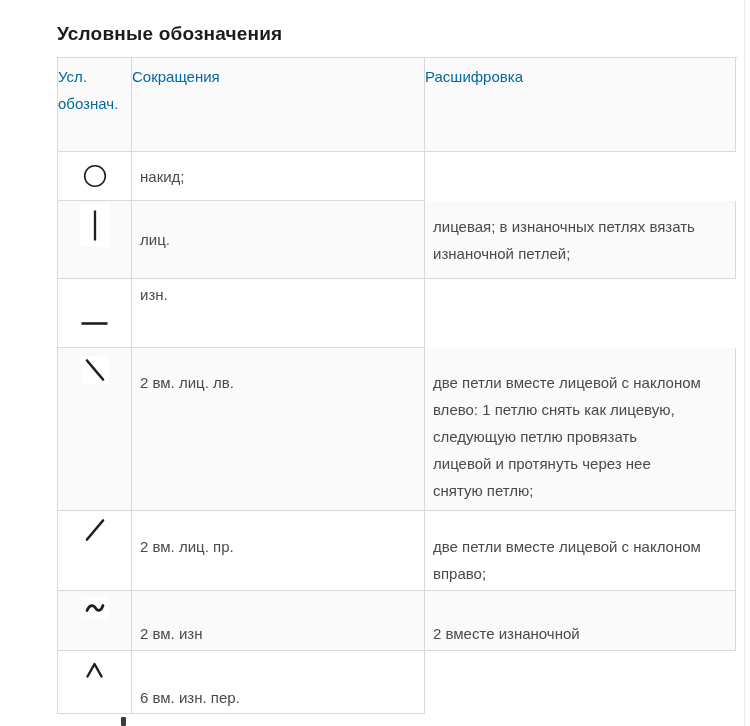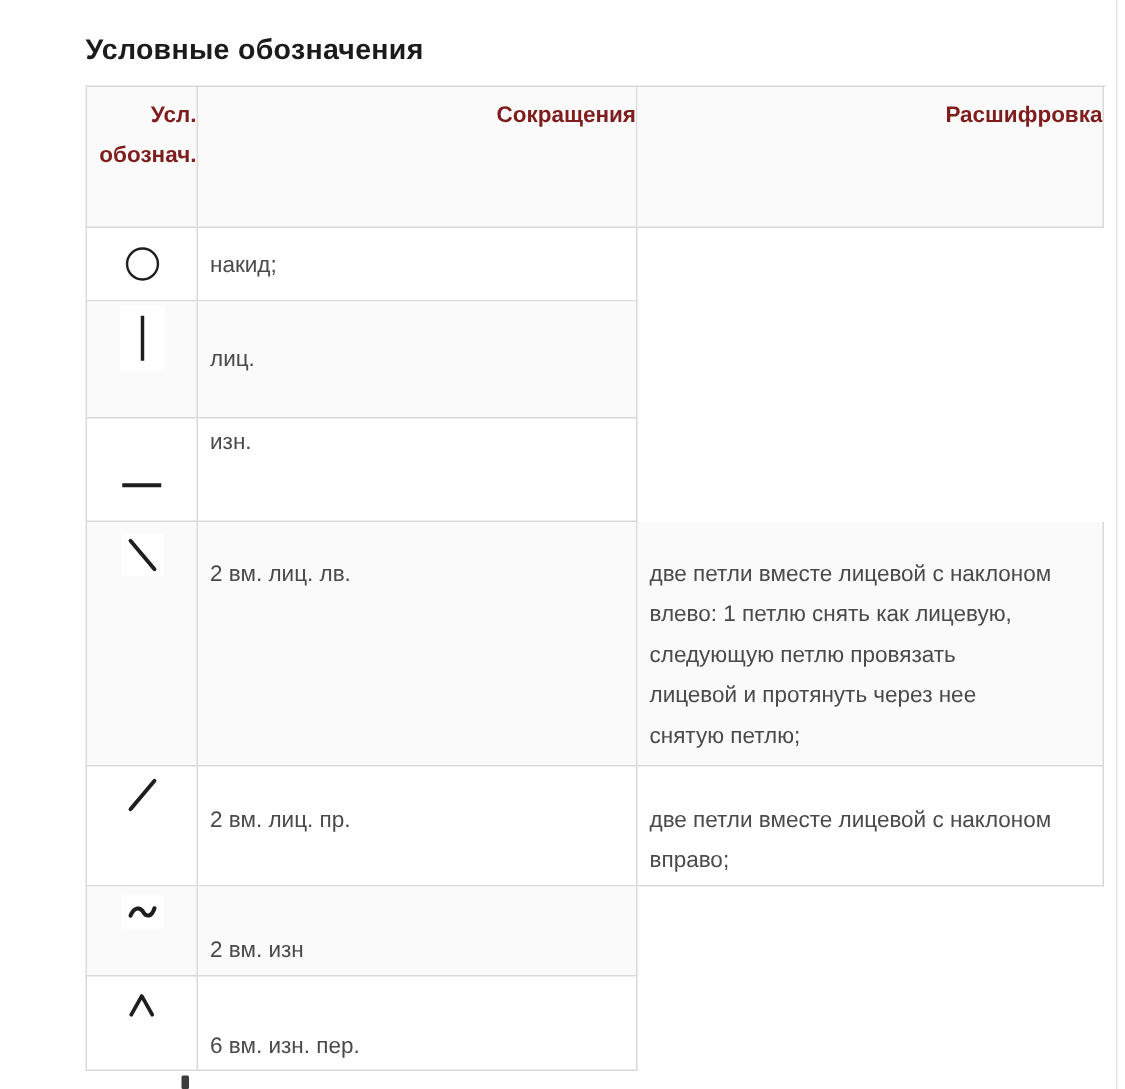--- a/index.html
+++ b/index.html
@@ -10,21 +10,21 @@
   .legend-table{position:absolute;left:57px;top:57px;width:679px;
                 border-top:1px solid #d9d9d9;border-left:1px solid #d9d9d9;
                 font-size:15px;color:#4a4a4a;line-height:27px;}
   .tr{display:grid;grid-template-columns:74px 293px 311px;}
   .td{border-right:1px solid #d9d9d9;border-bottom:1px solid #d9d9d9;
       box-sizing:border-box;overflow:hidden;}
   .stripe .td{background:#fafafa;}
   
   .hrow{height:94px;}
   .hrow .td{display:flex;flex-direction:column;justify-content:flex-start;
-            padding-top:5px;text-align:right;font-weight:700;color:#7f1d1d;
+            padding-top:5px;text-align:left;font-weight:400;color:#0369a1;
             white-space:pre-line;}
   
   .r1{height:49px}.r2{height:78px}.r3{height:69px}.r4{height:163px}
   .r5{height:80px}.r6{height:60px}.r7{height:63px}
   .c-sym{display:flex;justify-content:center;}
   .c-txt{display:flex;flex-direction:column;padding-left:8px;padding-right:8px;
          white-space:pre-line;}
   .r1 .c-sym{align-items:center}
   .r1 .c-txt{justify-content:center}
   .r2 .c-sym{align-items:flex-start;padding-top:3px}
@@ -82,20 +82,22 @@
 
     <div class="tr r2 stripe">
       <div class="td c-sym">
         <span class="sym-box sb-vbar">
           <svg width="6" height="31" viewBox="0 0 6 31">
               <line x1="3" y1="0.5" x2="3" y2="30.5" stroke="#1e1e1e" stroke-width="2.3"></line>
             </svg>
         </span>
       </div>
       <div class="td c-txt">лиц.</div>
+      <div class="td c-txt">лицевая; в изнаночных петлях вязать
+изнаночной петлей;</div>
     </div>
 
     <div class="tr r3">
       <div class="td c-sym">
         <span class="sym-box sb-dash">
           <svg width="27" height="5" viewBox="0 0 27 5">
               <line x1="0.5" y1="2.5" x2="26.5" y2="2.5" stroke="#1e1e1e" stroke-width="2.6"></line>
             </svg>
         </span>
       </div>
@@ -133,20 +135,21 @@
 
     <div class="tr r6 stripe">
       <div class="td c-sym">
         <span class="sym-box sb-tilde">
           <svg width="20" height="12" viewBox="0 0 20 12">
               <path d="M2 8.5 C4.5 2.5, 8.5 2.5, 10.5 6 C12.5 9.5, 16 9.5, 18 3.5" fill="none" stroke="#1e1e1e" stroke-width="2.7" stroke-linecap="round"></path>
             </svg>
         </span>
       </div>
       <div class="td c-txt">2 вм. изн</div>
+      <div class="td c-txt">2 вместе изнаночной</div>
     </div>
 
     <div class="tr r7">
       <div class="td c-sym">
         <span class="sym-box sb-caret">
           <svg width="19" height="16" viewBox="0 0 19 16">
               <path d="M2.5 14.5 L9.5 2 L16.5 14.5" fill="none" stroke="#1e1e1e" stroke-width="2.4" stroke-linecap="round" stroke-linejoin="round"></path>
             </svg>
         </span>
       </div>

